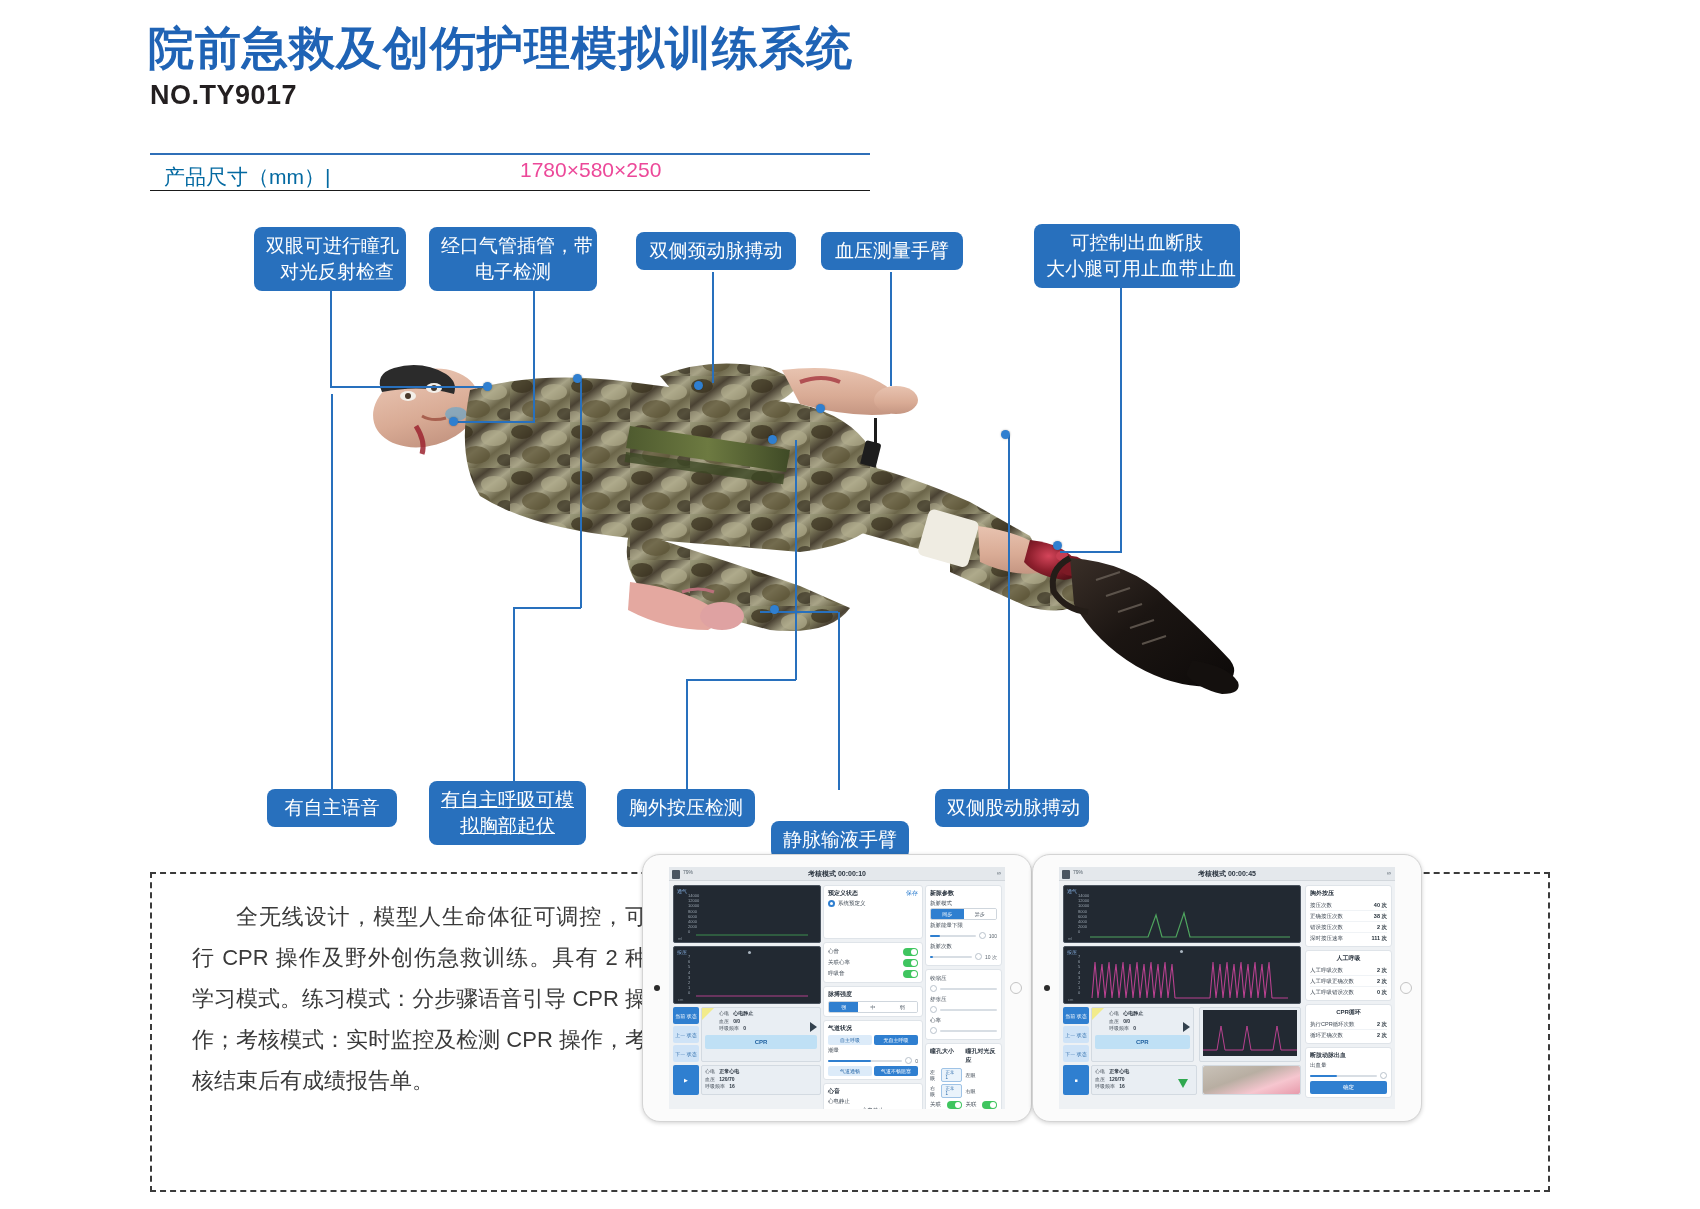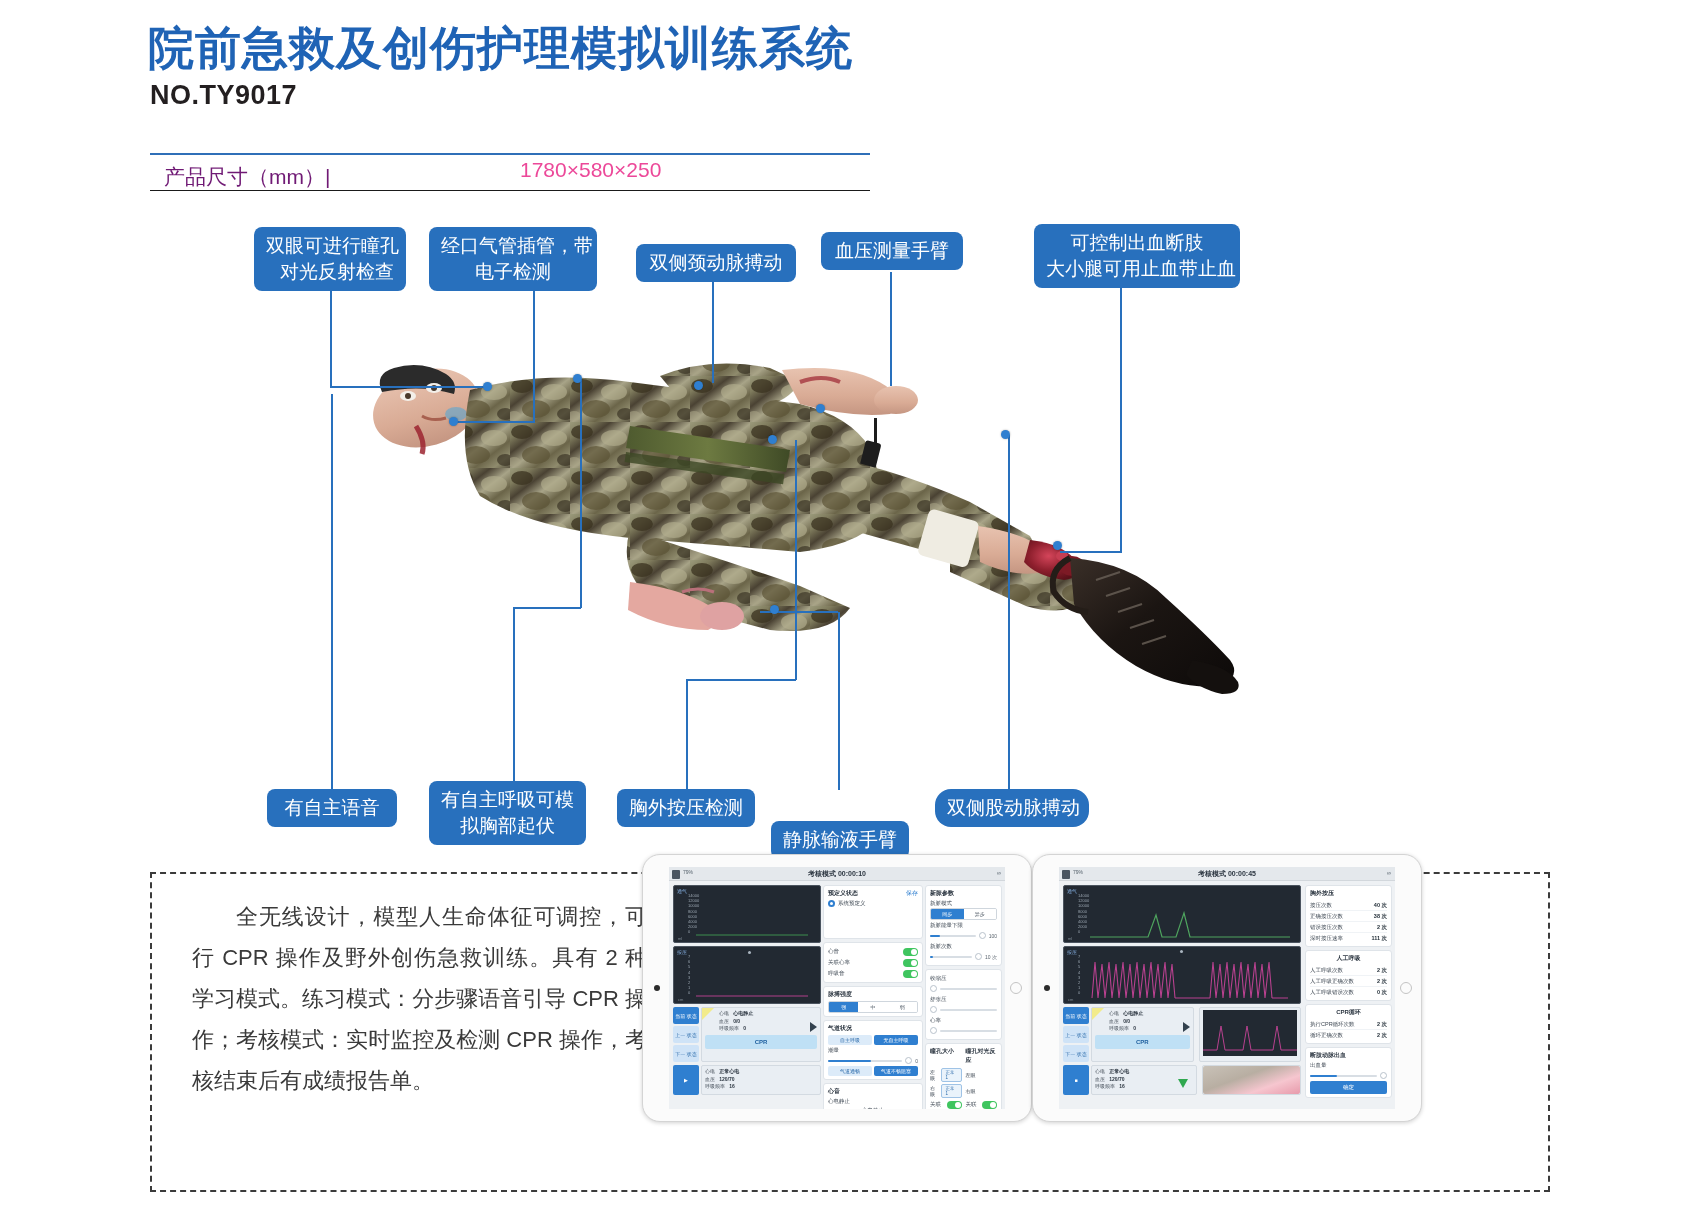--- a/index.html
+++ b/index.html
@@ -23,21 +23,21 @@
     letter-spacing:0.5px;
   }
   
   #spec-table {
     position:absolute; left:150px; top:153px; width:720px; height:38px;
     border-top:2px solid #2f6fb8;
     border-bottom:1px solid #1a1a1a;
   }
   #spec-label {
     position:absolute; left:14px; top:8px;
-    font-size:21px; color:#701a75; white-space:nowrap;
+    font-size:21px; color:#0369a1; white-space:nowrap;
   }
   #spec-value {
     position:absolute; left:370px; top:3px;
     font-size:21px; color:#ec4899; white-space:nowrap;
   }
   
   .callout {
     position:absolute;
     background:#2870bd;
     color:#ffffff;
@@ -341,56 +341,56 @@
 <div class="leader v" style="left:330px; top:287px; height:100px;"></div>
 <div class="leader h" style="left:330px; top:386px; width:160px;"></div>
 <div class="dot" style="left:483px; top:382px;"></div>
 
 <div class="callout" style="left:430px; top:228px; width:166px;">经口气管插管，带
 电子检测</div>
 <div class="leader v" style="left:533px; top:287px; height:135px;"></div>
 <div class="leader h" style="left:455px; top:421px; width:80px;"></div>
 <div class="dot" style="left:449px; top:417px;"></div>
 
-<div class="callout" style="left:637px; top:245px; width:158px;">双侧颈动脉搏动</div>
+<div class="callout" style="left:637px; top:233px; width:158px;">双侧颈动脉搏动</div>
 <div class="leader v" style="left:712px; top:272px; height:111px;"></div>
 <div class="dot" style="left:694px; top:381px;"></div>
 
 <div class="callout" style="left:822px; top:233px; width:140px;">血压测量手臂</div>
 <div class="leader v" style="left:890px; top:272px; height:114px;"></div>
 <div class="dot" style="left:816px; top:404px;"></div>
 
 <div class="callout" style="left:1035px; top:225px; width:204px;">可控制出血断肢
 大小腿可用止血带止血</div>
 <div class="leader v" style="left:1120px; top:284px; height:268px;"></div>
 <div class="leader h" style="left:1060px; top:551px; width:62px;"></div>
 <div class="dot" style="left:1053px; top:541px;"></div>
 
 <div class="callout" style="left:268px; top:790px; width:128px;">有自主语音</div>
 <div class="leader v" style="left:331px; top:394px; height:396px;"></div>
 
-<div class="callout" style="left:430px; top:782px; width:155px;">有自主呼吸可模
+<div class="callout" style="left:430px; top:782px; width:155px;text-decoration:underline;">有自主呼吸可模
 拟胸部起伏</div>
 <div class="leader v" style="left:513px; top:608px; height:174px;"></div>
 <div class="leader h" style="left:513px; top:607px; width:68px;"></div>
 <div class="leader v" style="left:580px; top:380px; height:228px;"></div>
 <div class="dot" style="left:573px; top:374px;"></div>
 
 <div class="callout" style="left:618px; top:790px; width:136px;">胸外按压检测</div>
 <div class="leader v" style="left:686px; top:680px; height:110px;"></div>
 <div class="leader h" style="left:686px; top:679px; width:110px;"></div>
 <div class="leader v" style="left:795px; top:440px; height:240px;"></div>
 <div class="dot" style="left:768px; top:435px;"></div>
 
 <div class="callout" style="left:772px; top:790px; width:136px;margin-top:32px;">静脉输液手臂</div>
 <div class="leader v" style="left:838px; top:612px; height:178px;"></div>
 <div class="leader h" style="left:760px; top:611px; width:78px;"></div>
 <div class="dot" style="left:770px; top:605px;"></div>
 
-<div class="callout" style="left:936px; top:790px; width:152px;border-radius:15px;">双侧股动脉搏动</div>
+<div class="callout" style="left:936px; top:790px; width:152px;">双侧股动脉搏动</div>
 <div class="leader v" style="left:1008px; top:435px; height:355px;"></div>
 <div class="dot" style="left:1001px; top:430px;"></div>
 
 <div id="bottom-panel">
 
   <div id="desc">全无线设计，模型人生命体征可调控，可行 CPR 操作及野外创伤急救训练。具有 2 种学习模式。练习模式：分步骤语音引导 CPR 操作；考核模式：实时监控及检测 CPR 操作，考核结束后有成绩报告单。</div>
 
   <div class="tablet" id="tablet-1">
     <div class="cam-dot"></div>
     <div class="home-btn"></div>

